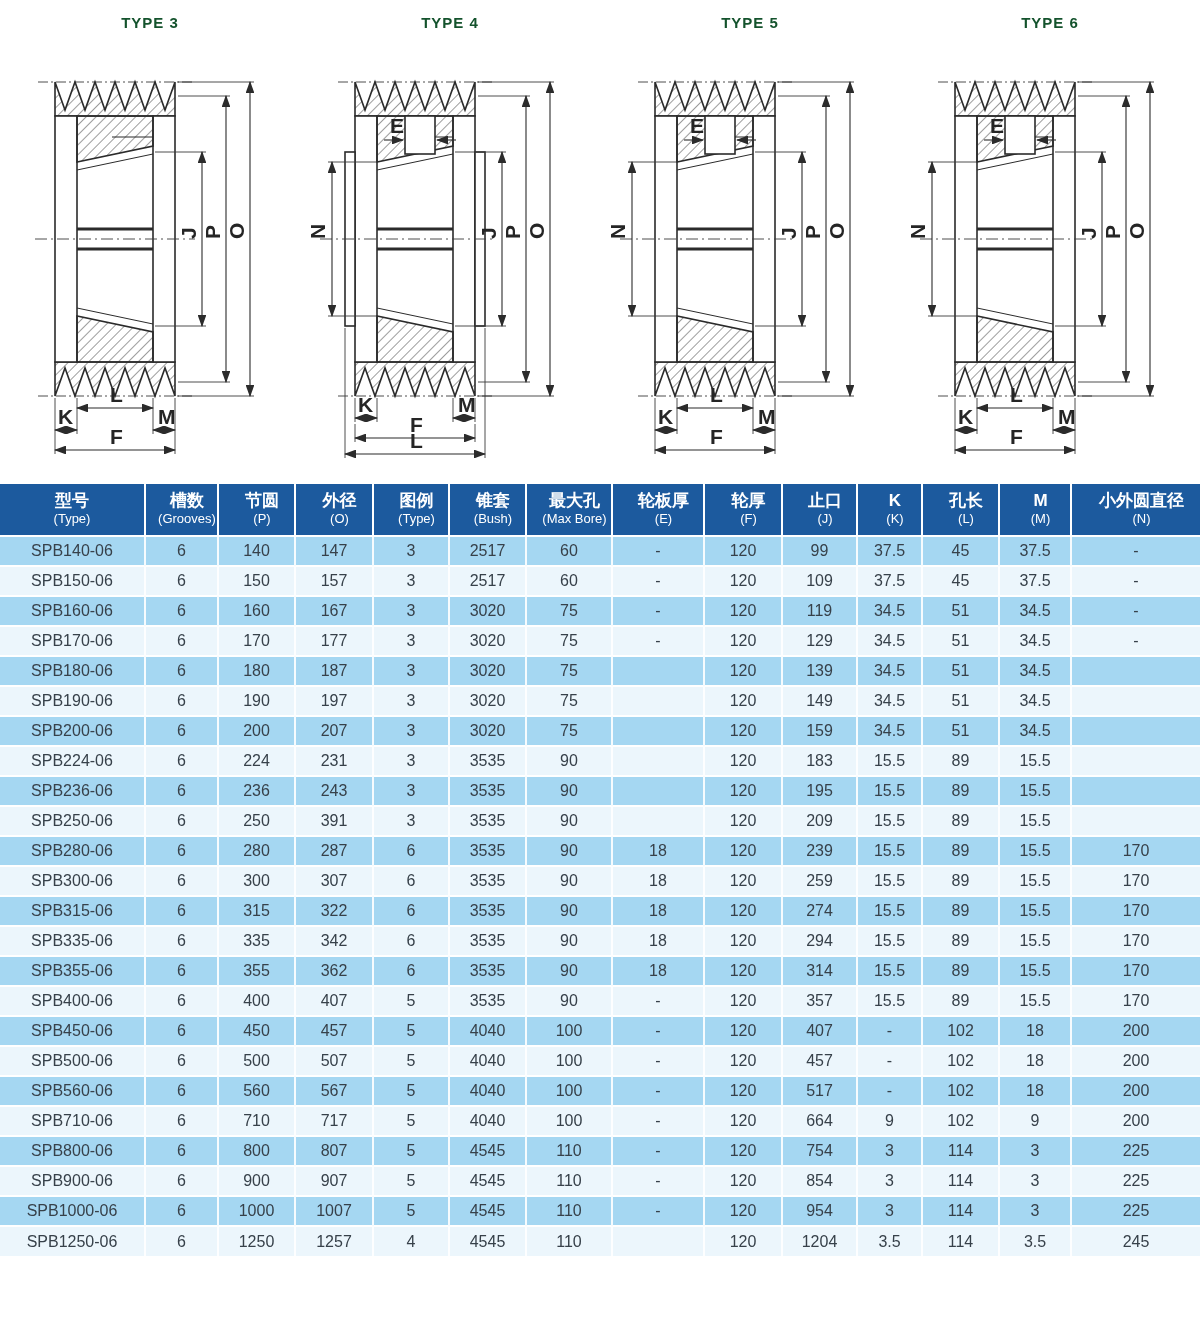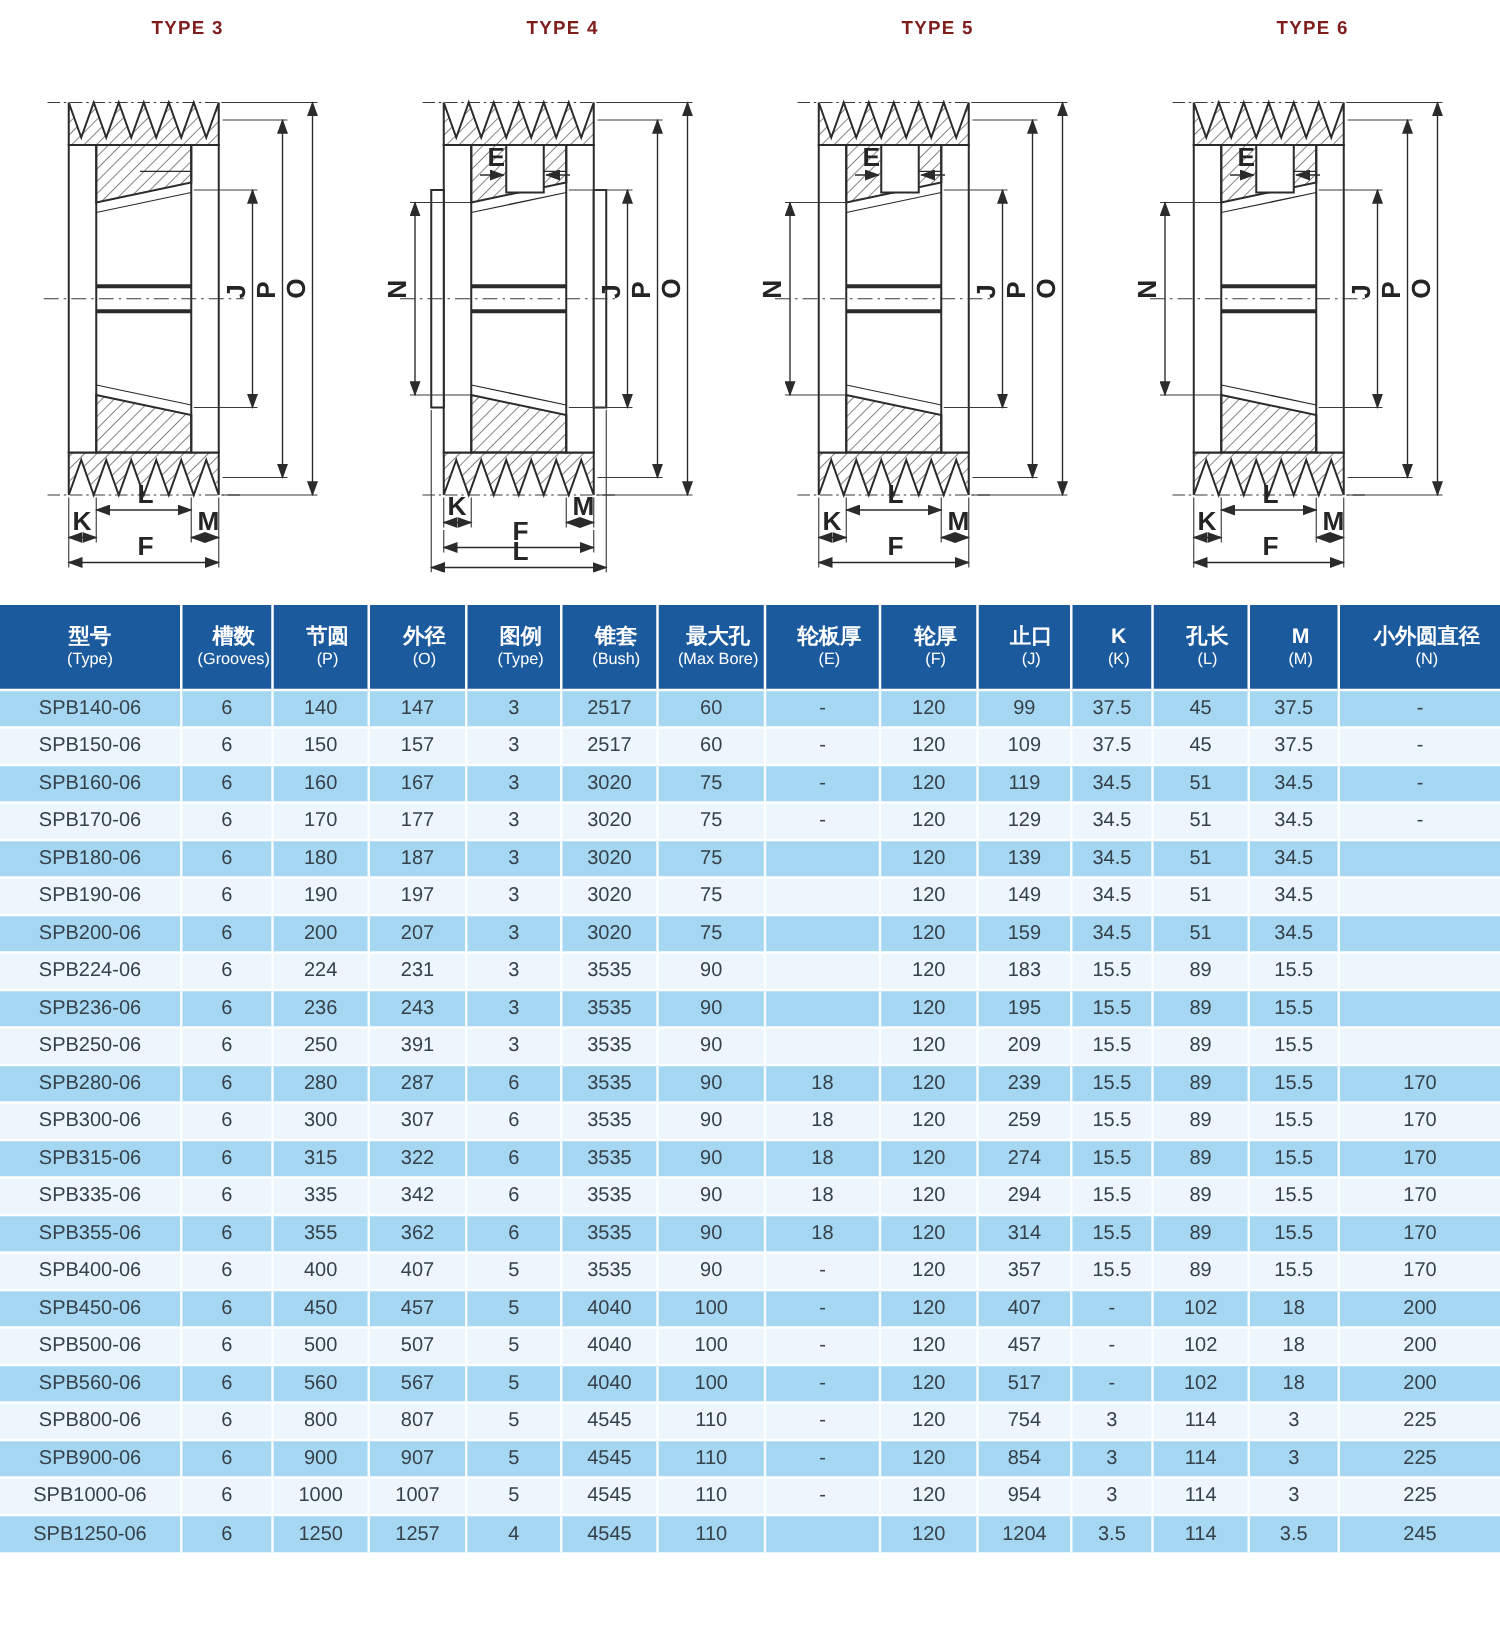--- a/index.html
+++ b/index.html
@@ -21,21 +21,21 @@
   .diagrams{
     display:flex;
     width:1200px;
     padding-top:12px;
   }
   .diagram{width:300px;flex:0 0 300px;}
   .diagram-title{
     text-align:center;
     font-size:15px;
     font-weight:bold;
-    color:#7f1d1d;
+    color:#14532d;
     letter-spacing:1px;
     height:22px;
     line-height:22px;
     margin-bottom:0;
   }
   .diagram svg{display:block;}
   svg .outline{fill:#ffffff;stroke:var(--line);stroke-width:1.6;}
   svg .hatched{stroke:var(--line);stroke-width:1.6;}
   svg .thin{stroke:var(--line);stroke-width:1;fill:none;}
   svg .bore{stroke:var(--line);stroke-width:3.2;}
@@ -52,21 +52,21 @@
     border-collapse:collapse;
     table-layout:fixed;
     margin-top:26px;
   }
   .spec-table thead th{
     background:var(--header-bg);
     color:var(--header-text);
     font-weight:bold;
     padding:4px 1px 6px 1px;
     vertical-align:middle;
-    height:68px;
+    height:52px;
   }
   .spec-table thead th:not(:first-child){border-left:2px solid #ffffff;padding-left:12px;}
   .spec-table th .zh{font-size:17px;line-height:21px;}
   .spec-table th .en{font-size:13px;line-height:16px;font-weight:normal;}
   .spec-table tbody td{
     text-align:center;
     font-size:16px;
     height:30px;
     padding:0 2px;
     color:var(--body-text);
@@ -692,20 +692,36 @@
         <td>100</td>
         <td>-</td>
         <td>120</td>
         <td>517</td>
         <td>-</td>
         <td>102</td>
         <td>18</td>
         <td>200</td>
       </tr>
       <tr>
+        <td>SPB710-06</td>
+        <td>6</td>
+        <td>710</td>
+        <td>717</td>
+        <td>5</td>
+        <td>4040</td>
+        <td>100</td>
+        <td>-</td>
+        <td>120</td>
+        <td>664</td>
+        <td>9</td>
+        <td>102</td>
+        <td>9</td>
+        <td>200</td>
+      </tr>
+      <tr>
         <td>SPB800-06</td>
         <td>6</td>
         <td>800</td>
         <td>807</td>
         <td>5</td>
         <td>4545</td>
         <td>110</td>
         <td>-</td>
         <td>120</td>
         <td>754</td>

